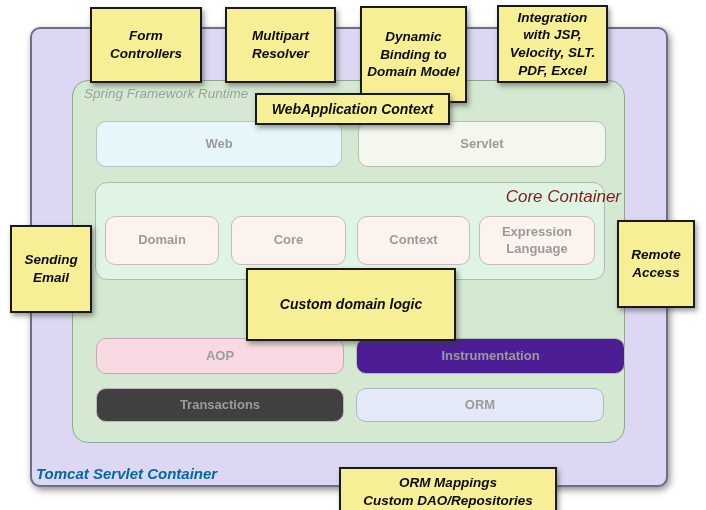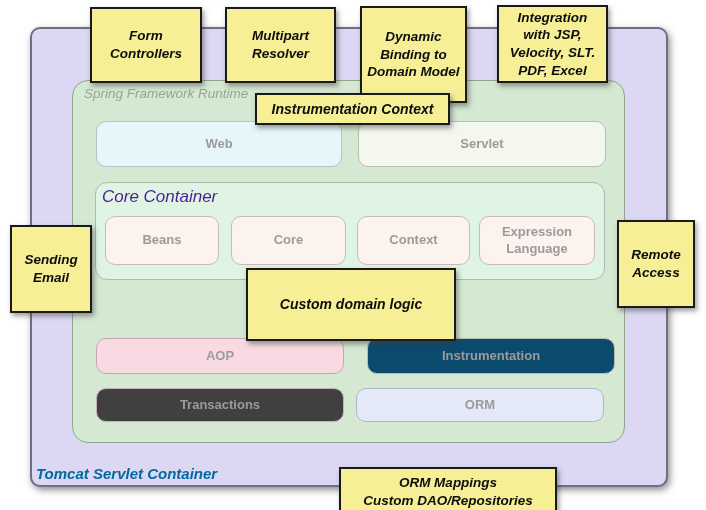--- a/index.html
+++ b/index.html
@@ -42,30 +42,30 @@
     display: flex; align-items: center; justify-content: center;
     text-align: center;
     border-radius: 10px;
     font-weight: bold; font-size: 13px; color: #9b9b9b;
     line-height: 1.25;
   }
   .web-box            { left: 96px;  top: 121px; width: 246px; height: 46px; background: #e7f6fb; border: 1.5px solid #b5c2c6; }
   .servlet-box        { left: 358px; top: 121px; width: 248px; height: 46px; background: #f3f7ee; border: 1.5px solid #b8bfb2; }
   .core-container-box { left: 95px;  top: 182px; width: 510px; height: 98px; background: #e0f4e4; border: 1.5px solid #a9bcae; border-radius: 12px; }
   .core-container-title {
-    left: 102px; top: 187px; width: 510px;
-    text-align: left;
-    font-style: italic; font-size: 17px; color: #4c1d95;
+    left: 111px; top: 187px; width: 510px;
+    text-align: right;
+    font-style: italic; font-size: 17px; color: #7f1d1d;
   }
   .beans-box      { left: 105px; top: 216px; width: 114px; height: 49px; background: #fcf2ee; border: 1.5px solid #cbb9b3; }
   .core-box       { left: 231px; top: 216px; width: 115px; height: 49px; background: #fcf2ee; border: 1.5px solid #cbb9b3; }
   .context-box    { left: 357px; top: 216px; width: 113px; height: 49px; background: #fcf2ee; border: 1.5px solid #cbb9b3; }
   .expression-box { left: 479px; top: 216px; width: 116px; height: 49px; background: #fcf2ee; border: 1.5px solid #cbb9b3; }
   .aop-box             { left: 96px;  top: 338px; width: 248px; height: 36px; background: #f9dae3; border: 1.5px solid #c4a9b3; }
-  .instrumentation-box { left: 367px; top: 338px; width: 248px; height: 36px; background: #0c4a6e; border: 1.5px solid #b8bfb2; }
+  .instrumentation-box { left: 356px; top: 338px; width: 269px; height: 36px; background: #4c1d95; border: 1.5px solid #b8bfb2; }
   .transactions-box    { left: 96px;  top: 388px; width: 248px; height: 34px; background: #404040; border: 1.5px solid #c6b0be; }
   .orm-box             { left: 356px; top: 388px; width: 248px; height: 34px; background: #e3e9f7; border: 1.5px solid #aeb4c9; }
 
   
   .note {
     display: flex; align-items: center; justify-content: center;
     text-align: center;
     background: #f6ef96;
     border: 2px solid #1a1a1a;
     box-shadow: 2px 3px 5px rgba(60,60,60,0.5);
@@ -95,42 +95,42 @@
   <div class="abs tomcat-label">Tomcat Servlet Container</div>
 
   <div class="abs runtime-box"></div>
   <div class="abs runtime-label">Spring Framework Runtime</div>
 
   <div class="abs module web-box">Web</div>
   <div class="abs module servlet-box">Servlet</div>
 
   <div class="abs core-container-box"></div>
   <div class="abs core-container-title">Core Container</div>
-  <div class="abs module beans-box">Beans</div>
+  <div class="abs module beans-box">Domain</div>
   <div class="abs module core-box">Core</div>
   <div class="abs module context-box">Context</div>
   <div class="abs module expression-box">Expression Language</div>
 
   <div class="abs module aop-box">AOP</div>
   <div class="abs module instrumentation-box">Instrumentation</div>
   <div class="abs module transactions-box">Transactions</div>
   <div class="abs module orm-box">ORM</div>
 
   <div class="abs note note-form">Form
 Controllers</div>
   <div class="abs note note-multipart">Multipart
 Resolver</div>
   <div class="abs note note-dynamic">Dynamic
 Binding to
 Domain Model</div>
   <div class="abs note note-integration">Integration
 with JSP,
 Velocity, SLT.
 PDF, Excel</div>
-  <div class="abs note note-webapp">Instrumentation Context</div>
+  <div class="abs note note-webapp">WebApplication Context</div>
   <div class="abs note note-sending">Sending
 Email</div>
   <div class="abs note note-remote">Remote
 Access</div>
   <div class="abs note note-custom">Custom domain logic</div>
   <div class="abs note note-ormmap">ORM Mappings
 Custom DAO/Repositories</div>
 
 </div>
 

